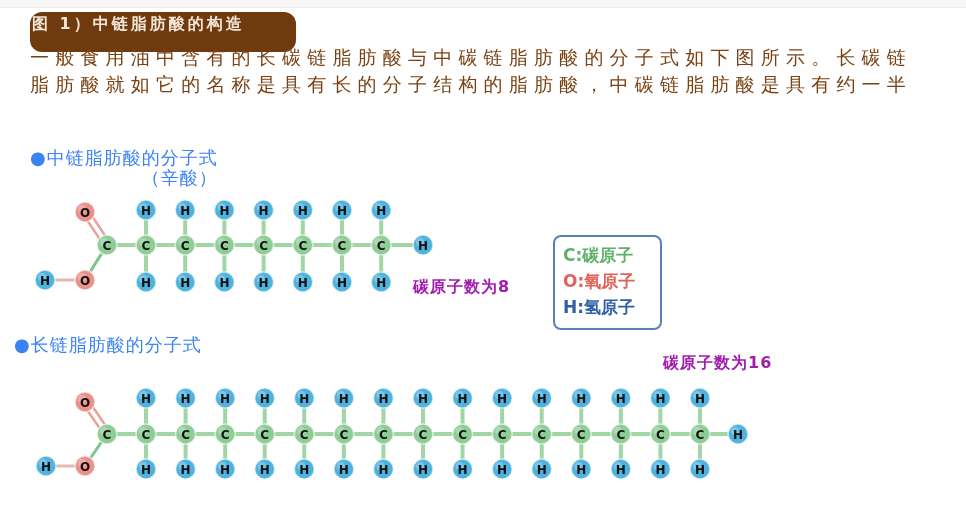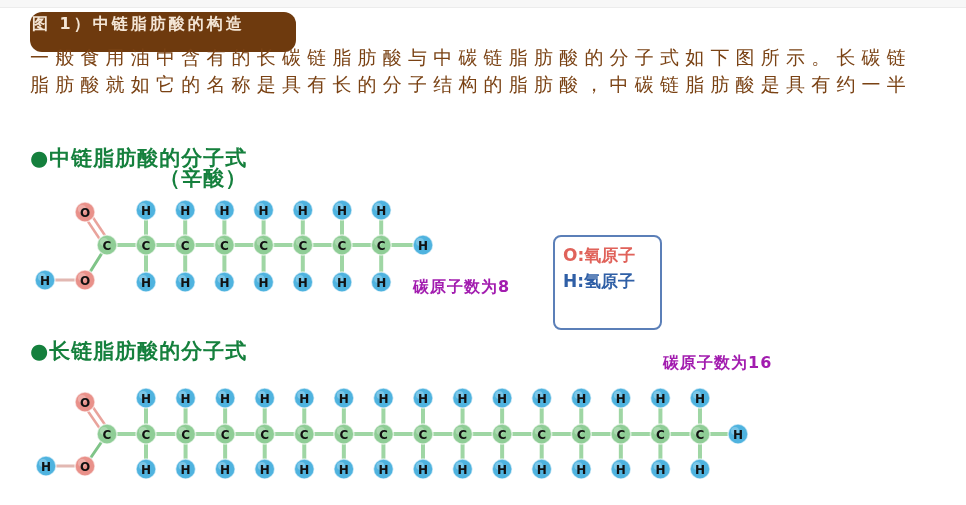--- a/index.html
+++ b/index.html
@@ -5,21 +5,21 @@
   html,body{margin:0;padding:0;}
   body{width:966px;height:505px;background:#ffffff;position:relative;overflow:hidden;
        font-family:"DejaVu Sans","Liberation Sans",sans-serif;}
   .topstrip{position:absolute;left:0;top:0;width:966px;height:7px;background:#f7f7f7;border-bottom:1px solid #ececec;}
   .title-pill{position:absolute;left:30px;top:12px;width:266px;height:40px;border-radius:12px;
        background:#6e3a0e;color:#f4e6d6;font-size:16px;font-weight:bold;line-height:24px;
        padding-left:2px;box-sizing:border-box;letter-spacing:3px;white-space:nowrap;}
   .para{position:absolute;left:30px;top:44px;width:790px;color:#7a4214;font-size:19px;
        line-height:26.5px;letter-spacing:6.2px;white-space:nowrap;}
   .para div{height:26.5px;}
-  .sect{position:absolute;color:#15803d;font-weight:bold;font-size:21px;line-height:20px;white-space:nowrap;letter-spacing:1px;}
+  .sect{position:absolute;color:#3b82f6;font-weight:normal;font-size:18px;line-height:20px;white-space:nowrap;letter-spacing:1px;}
   .sect .sub{padding-left:36px;display:block;text-align:right;}
   .count{position:absolute;color:#a21caf;font-size:16px;font-weight:bold;white-space:nowrap;letter-spacing:1px;}
   .legend{position:absolute;left:553px;top:235px;width:109px;height:95px;border:2px solid #5b7fb8;border-radius:8px;box-sizing:border-box;
        padding:5px 0 0 8px;font-weight:bold;font-size:17px;line-height:26px;white-space:nowrap;}
   .legend div{height:26px;}
   svg{position:absolute;left:0;top:0;}
 </style>
 </head>
 <body>
 
@@ -33,25 +33,26 @@
 </div>
 
 <div class="sect" style="left:30px;top:148px;">
   <span>●中链脂肪酸的分子式</span>
   <span class="sub">（辛酸）</span>
 </div>
 
 <div class="count" style="left:413px;top:277px;">碳原子数为8</div>
 
 <div class="legend">
+  <div style="color:#5fb06a">C:碳原子</div>
   <div style="color:#e0625a">O:氧原子</div>
   <div style="color:#2f5fa6">H:氢原子</div>
 </div>
 
-<div class="sect" style="left:30px;top:335px;margin-top:6px;">
+<div class="sect" style="left:14px;top:335px;">
   <span>●长链脂肪酸的分子式</span>
 </div>
 
 <div class="count" style="left:663px;top:353px;">碳原子数为16</div>
 
 <svg id="mol-svg" width="966" height="505">
     <line x1="107" y1="245" x2="423" y2="245" stroke="#9fd6a4" stroke-width="4" stroke-linecap="round"></line>
     <line x1="146" y1="210" x2="146" y2="282" stroke="#9fd6a4" stroke-width="4" stroke-linecap="round"></line>
     <line x1="185.2" y1="210" x2="185.2" y2="282" stroke="#9fd6a4" stroke-width="4" stroke-linecap="round"></line>
     <line x1="224.4" y1="210" x2="224.4" y2="282" stroke="#9fd6a4" stroke-width="4" stroke-linecap="round"></line>

